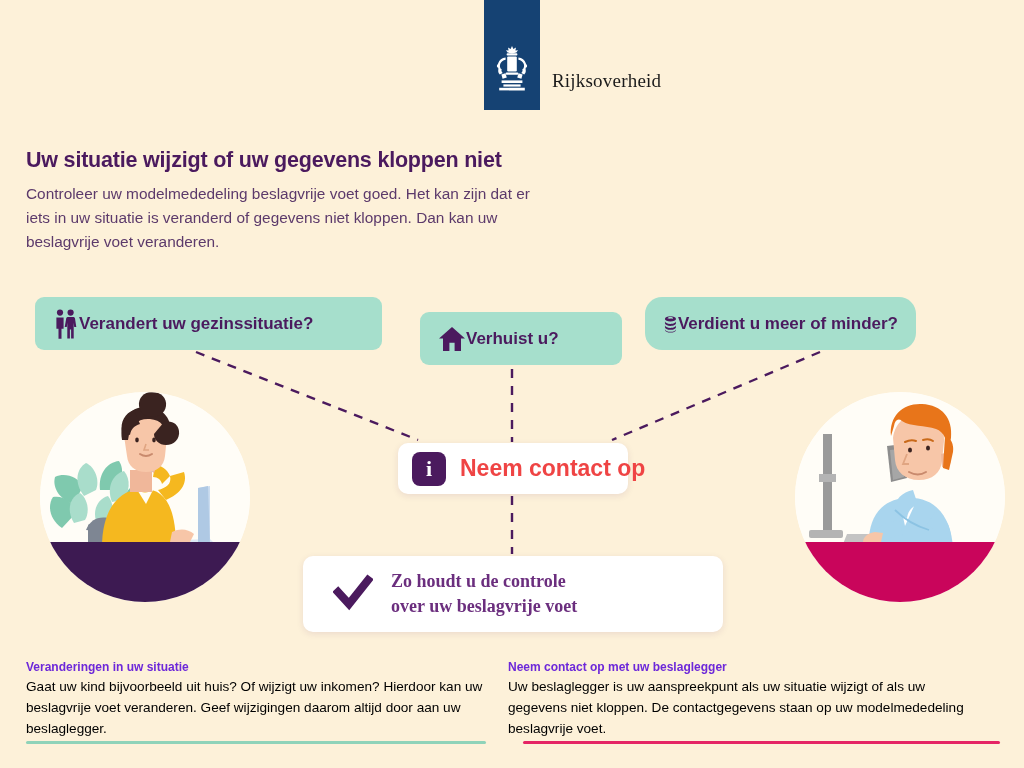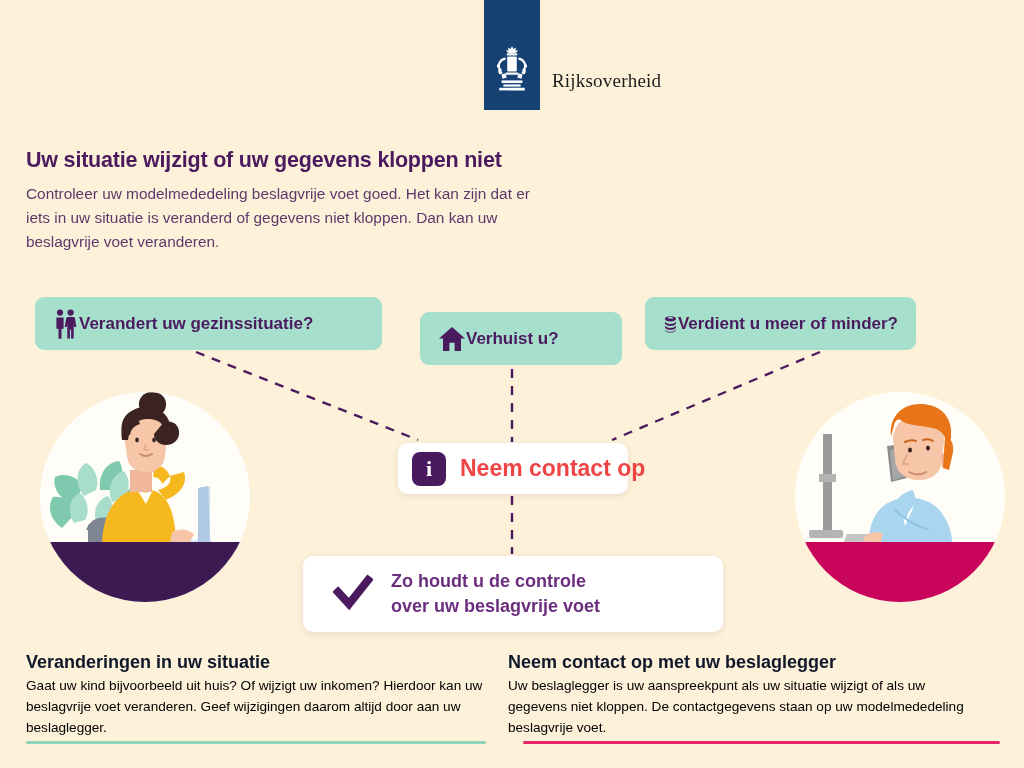--- a/index.html
+++ b/index.html
@@ -33,53 +33,53 @@
   }
 
   
   .pill{
     position:absolute;height:53px;border-radius:9px;background:#A6DFCC;
     display:flex;align-items:center;padding:0 18px;box-sizing:border-box;
   }
   .pill .plabel{font-size:17px;font-weight:bold;color:#4B1A5E;white-space:nowrap;}
   #pill-0{left:35px;top:297px;width:347px;}
   #pill-1{left:420px;top:292px;width:202px;margin-top:20px;}
-  #pill-2{left:645px;top:297px;width:271px;}
+  #pill-2{left:645px;top:297px;width:271px;border-radius:17px;}
 
   
   .connectors{position:absolute;left:0;top:0;width:1024px;height:768px;pointer-events:none;}
 
   
   .card{
     position:absolute;background:#FFFFFF;border-radius:10px;
     box-shadow:0 2px 7px rgba(75,26,94,.10);
     display:flex;align-items:center;
   }
   #card-contact{left:398px;top:443px;width:230px;height:51px;padding-left:14px;box-sizing:border-box;gap:14px;}
   #card-contact .clabel{font-size:23px;font-weight:bold;color:#ef4444;white-space:nowrap;}
-  #card-control{left:303px;top:556px;width:420px;height:76px;padding-left:88px;box-sizing:border-box;}
+  #card-control{left:303px;top:556px;width:420px;height:76px;padding-left:88px;box-sizing:border-box;font-family:Liberation Serif, serif;}
   #card-control .clabel{font-size:18px;font-weight:bold;color:#6B2E7E;line-height:25px;}
 
   .info-badge{
     width:34px;height:34px;border-radius:8px;background:#4B1A5E;
     display:flex;align-items:center;justify-content:center;flex:0 0 auto;
   }
   .info-badge .i{color:#fff;font-size:22px;font-weight:bold;font-family:"Liberation Serif",serif;line-height:1;}
   .check-mark{position:absolute;left:30px;top:18px;width:40px;height:40px;}
 
   
   .illus{position:absolute;width:210px;height:210px;border-radius:50%;overflow:hidden;background:#FFFDF7;}
   #illus-left{left:40px;top:392px;}
   #illus-right{left:795px;top:392px;}
 
   
   .foot{position:absolute;top:652px;width:460px;}
   #foot-left{left:26px;}
   #foot-right{left:508px;}
-  .foot h4{margin:0 0 2px 0;font-size:18px;font-weight:bold;color:#0f172a;}
+  .foot h4{margin:8px 0 2px 0;font-size:12px;font-weight:bold;color:#6d28d9;}
   .foot p{margin:0;font-size:13.6px;line-height:21px;color:#000000;}
   .rule{position:absolute;top:741px;height:3px;border-radius:2px;}
   #rule-left{left:26px;width:460px;background:#8FD3B9;}
   #rule-right{left:523px;width:477px;background:#E52565;}
 </style>
 </head>
 <body>
 
 <div class="stage">
 

